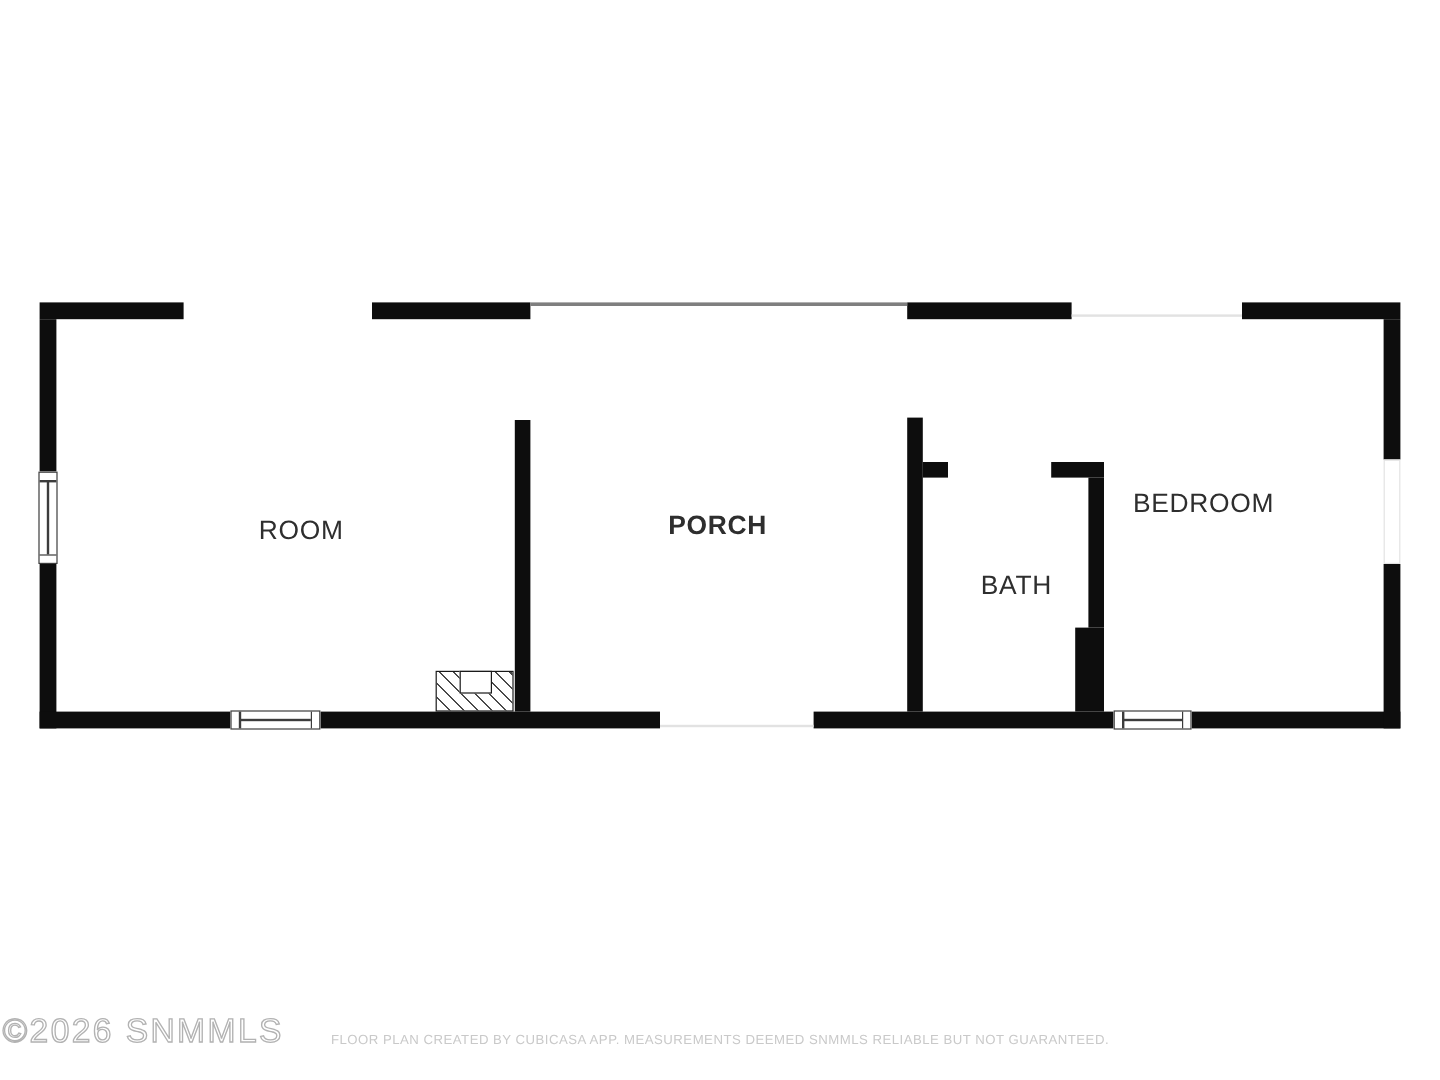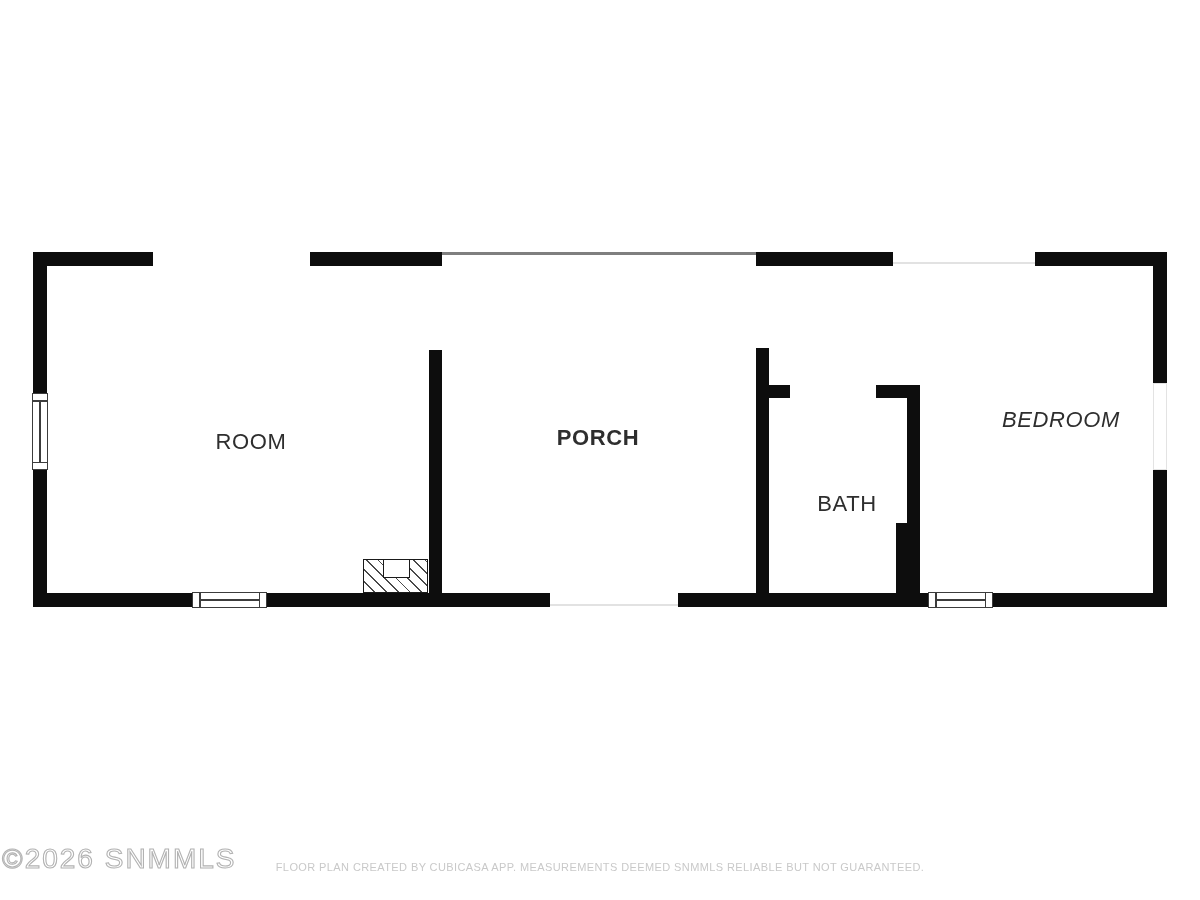--- a/index.html
+++ b/index.html
@@ -37,22 +37,22 @@
   }
   .fp-notch { position:absolute; background:#ffffff; border:1.5px solid #1a1a1a; box-sizing:border-box; }
 
   .room-label {
     position:absolute; transform:translate(-50%,-50%);
     font-size:22px; line-height:1; color:#2e2e2e; letter-spacing:0.6px;
     white-space:nowrap;
   }
   #label-room    { left:251px;  top:442px; }
   #label-porch   { left:598px;  top:438px;font-weight:bold; }
-  #label-bath    { left:847px;  top:504px; }
-  #label-bedroom { left:1061px; top:420px;font-style:italic; }
+  #label-bath    { left:847px;  top:488px; }
+  #label-bedroom { left:1003px; top:420px; }
 
   .watermark {
     position:absolute; left:2px; top:843px;
     font-size:28px; letter-spacing:2px; white-space:nowrap;
     color:#404040;
     -webkit-text-fill-color:transparent;
     -webkit-text-stroke:1.1px #b2b2b2;
   }
   .footer-note {
     position:absolute; left:0; right:0; top:861px; text-align:center;

